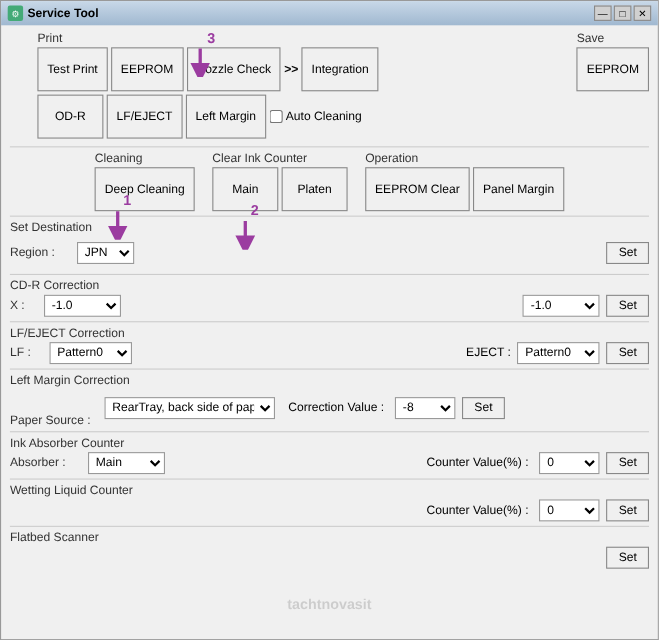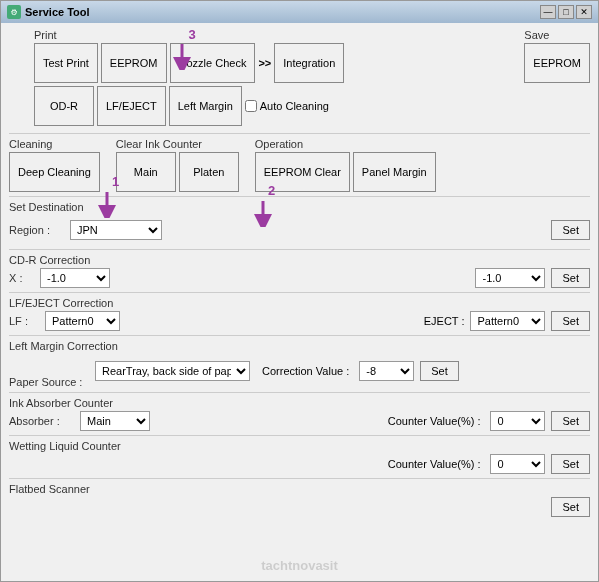--- a/index.html
+++ b/index.html
@@ -107,20 +107,21 @@
     .divider {
       border: none;
       border-top: 1px solid #ccc;
       margin: 4px 0;
     }
     
     .middle-section {
       display: flex;
       gap: 16px;
       margin-bottom: 4px;
+      justify-content: center;
     }
     .sub-section {
       display: flex;
       flex-direction: column;
     }
     .sub-section-buttons {
       display: flex;
       gap: 3px;
     }
     
@@ -162,21 +163,21 @@
       font-size: 11px;
       cursor: pointer;
       height: 20px;
     }
     .main-content {
       position: relative;
     }
     
     .watermark {
       position: absolute;
-      bottom: 8px;
+      bottom: 24px;
       left: 50%;
       transform: translateX(-50%);
       color: rgba(0,0,0,0.15);
       font-size: 13px;
       font-weight: bold;
       white-space: nowrap;
       pointer-events: none;
     }
     input[type="checkbox"] {
       width: 12px;
@@ -270,21 +271,21 @@
       </div>
     </div>
 
     <hr class="divider">
 
     <div class="destination-section" style="position:relative;">
       <span class="group-label">Set Destination</span>
       <div class="region-row" style="position:relative;">
         <span class="field-label" style="min-width:55px;">Region :</span>
         <div style="position:relative; display:inline-block;">
-          <select style="width:92px;">
+          <select style="width:52px;">
             <option>JPN</option>
             <option>USA</option>
             <option>EUR</option>
             <option>AUS</option>
           </select>
           
           <div style="position:absolute; bottom:22px; left:22px; display:flex; flex-direction:column; align-items:center; pointer-events:none; z-index:10;">
             <svg width="30" height="28" viewBox="0 0 30 28">
               <defs>
                   <marker id="ah1" markerWidth="6" markerHeight="6" refX="3" refY="3" orient="auto">

